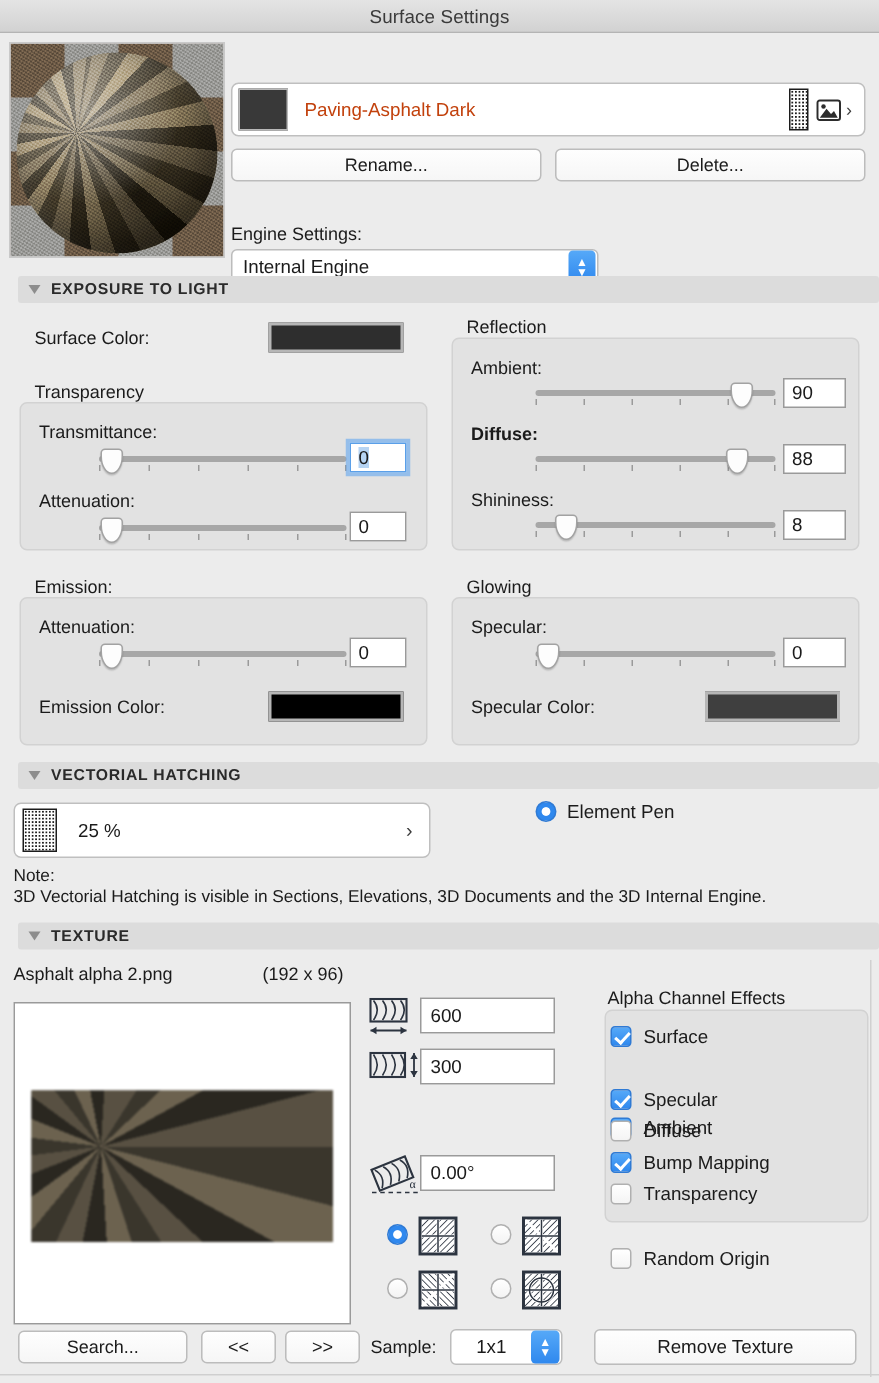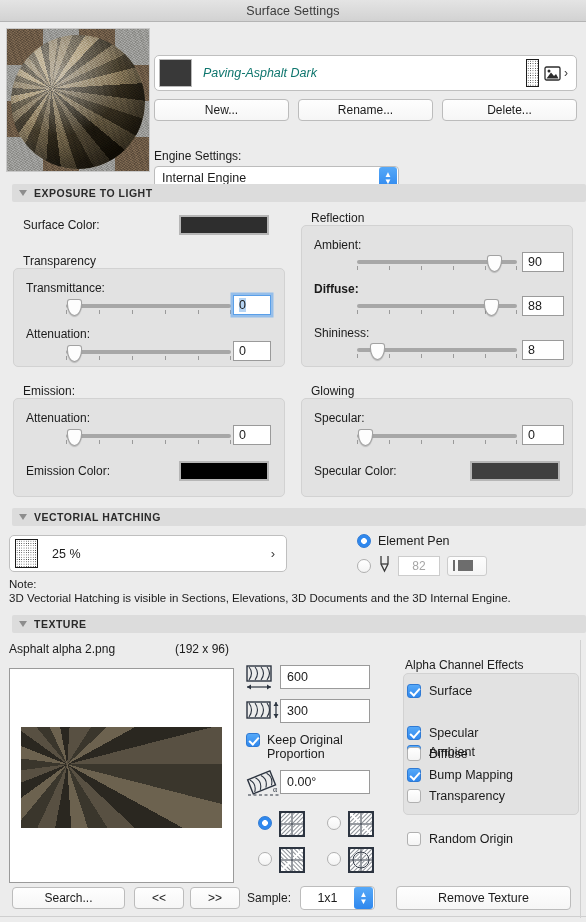--- a/index.html
+++ b/index.html
@@ -52,21 +52,21 @@
 
   .namebox{
     position:absolute;left:154px;top:33px;right:9px;height:36px;
     background:#fff;border:1px solid #bfbfbf;border-radius:5px;
     display:flex;align-items:center;box-sizing:border-box;
   }
   .namebox .swatch{
     width:33px;height:28px;margin-left:4px;
     background:#393939;border:1px solid #b9b9b9;box-sizing:border-box;flex:none;
   }
-  .namebox .nm{margin-left:11px;font-size:12.5px;color:#0f766e;flex:1;font-style:italic;}
+  .namebox .nm{margin-left:11px;font-size:12.5px;color:#c2410c;flex:1;}
   .hatchglyph{
     width:13px;height:28px;flex:none;margin-right:5px;border:1.5px solid #1c1c1c;
     box-sizing:border-box;background:#fff;
     background-image:radial-gradient(#1c1c1c 38%, transparent 40%);
     background-size:2.4px 2.4px;
   }
   .picicon{flex:none;margin-right:3px;display:flex;align-items:center;}
   .chev{flex:none;margin-right:8px;font-size:12px;color:#3c3c3c;line-height:1;}
 
   .btnrow{position:absolute;left:154px;top:77px;right:9px;display:flex;gap:9px;}
@@ -266,21 +266,20 @@
         <svg width="17" height="15" viewBox="0 0 17 15">
           <rect x="1" y="1" width="15" height="13" rx="1.5" fill="none" stroke="#2c2c2c" stroke-width="1.3"></rect>
           <circle cx="5" cy="5" r="1.5" fill="#2c2c2c"></circle>
           <path d="M2.5 12.5 L7 6.5 L10 10 L12 8 L14.5 12.5 Z" fill="#2c2c2c"></path>
         </svg>
       </span>
       <span class="chev">›</span>
     </div>
 
     <div class="btnrow">
-      <div class="btn">New...</div>
       <div class="btn">Rename...</div>
       <div class="btn">Delete...</div>
     </div>
 
     <span class="lbl engine-label">Engine Settings:</span>
     <div class="popup">
       <span class="pv">Internal Engine</span>
       <span class="steppers">
           <span>▲</span>
           <span>▼</span>
@@ -441,34 +440,20 @@
   <div class="hatchbox">
     <div class="sw"></div>
     <span class="pct">25 %</span>
     <span class="ar">›</span>
   </div>
 
   <div style="position:absolute;left:357px;top:534px;display:flex;align-items:center;gap:7px;">
     <span class="radio on"></span>
     <span style="font-size:12.5px;">Element Pen</span>
   </div>
-  <div style="position:absolute;left:357px;top:555px;display:flex;align-items:center;gap:7px;">
-    <span class="radio"></span>
-    <span>
-      <svg width="13" height="18" viewBox="0 0 13 18">
-        <path d="M3 1 L3 9 L6.5 16 L10 9 L10 1" fill="none" stroke="#3a3a3a" stroke-width="1.3"></path>
-        <line x1="3" y1="9" x2="10" y2="9" stroke="#3a3a3a" stroke-width="1.3"></line>
-      </svg>
-    </span>
-    <span class="penfield">82</span>
-    <span class="penswatch">
-      <span class="bar"></span>
-      <span class="sq"></span>
-    </span>
-  </div>
 
   <span class="note" style="top:578px;">Note:</span>
   <span class="note" style="top:592px;">3D Vectorial Hatching is visible in Sections, Elevations, 3D Documents and the 3D Internal Engine.</span>
 
   <div class="sechead" style="position:absolute;left:6px;top:615px;width:574px;">
     <span class="tri"></span>
     <span class="st">TEXTURE</span>
   </div>
 
   <span class="lbl" style="position:absolute;left:9px;top:642px;">Asphalt alpha 2.png</span>
@@ -495,24 +480,20 @@
   <div class="texicon" style="left:246px;top:699px;">
     <svg width="40" height="26" viewBox="0 0 40 26">
       <rect x="1" y="3" width="23" height="16" fill="none" stroke="#2c3440" stroke-width="1.4"></rect>
       <path d="M3 4 Q8 11 3 18 M9 4 Q14 11 9 18 M15 4 Q20 11 15 18 M21 4 Q26 11 21 18" fill="none" stroke="#2c3440" stroke-width="1.1"></path>
       <line x1="30" y1="3" x2="30" y2="19" stroke="#2c3440" stroke-width="1.2"></line>
       <path d="M30 3 L27.5 7 L32.5 7 Z M30 19 L27.5 15 L32.5 15 Z" fill="#2c3440"></path>
     </svg>
   </div>
   <div class="texfield" style="left:280px;top:699px;">300</div>
 
-  <div style="position:absolute;left:246px;top:733px;display:flex;align-items:flex-start;gap:7px;width:125px;">
-    <span class="cb on"></span>
-    <span style="font-size:12.5px;line-height:14px;">Keep Original Proportion</span>
-  </div>
 
   <div class="texicon" style="left:246px;top:770px;">
     <svg width="44" height="30" viewBox="0 0 44 30">
       <g transform="rotate(-22 18 13)">
         <rect x="4" y="4" width="24" height="15" fill="none" stroke="#2c3440" stroke-width="1.4"></rect>
         <path d="M6 5 Q11 11 6 18 M12 5 Q17 11 12 18 M18 5 Q23 11 18 18 M24 5 Q29 11 24 18" fill="none" stroke="#2c3440" stroke-width="1.1"></path>
       </g>
       <line x1="2" y1="25" x2="34" y2="25" stroke="#2c3440" stroke-width="1.1" stroke-dasharray="3,2.5"></line>
       <text x="27" y="22" font-size="8" fill="#2c3440" font-family="serif">α</text>
     </svg>

